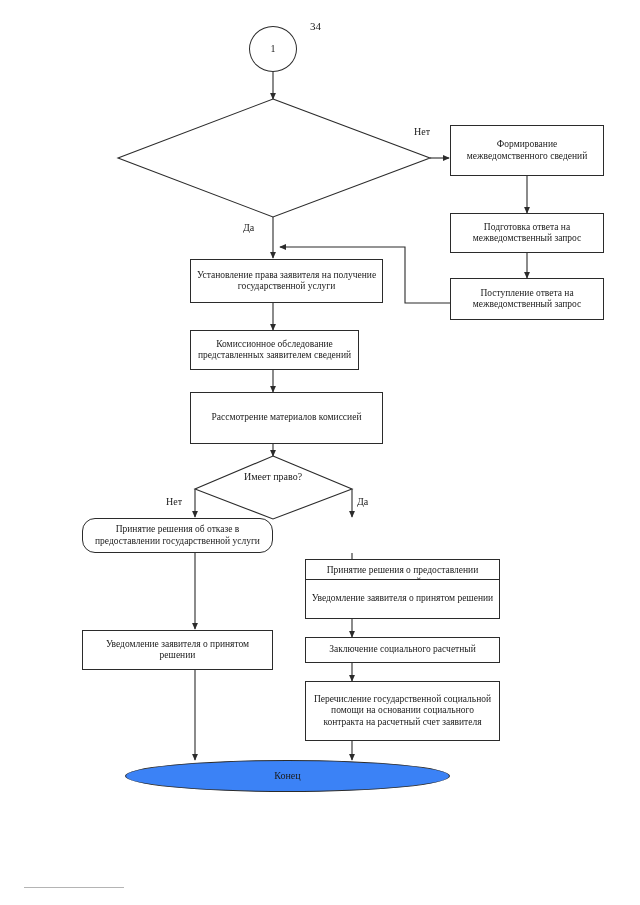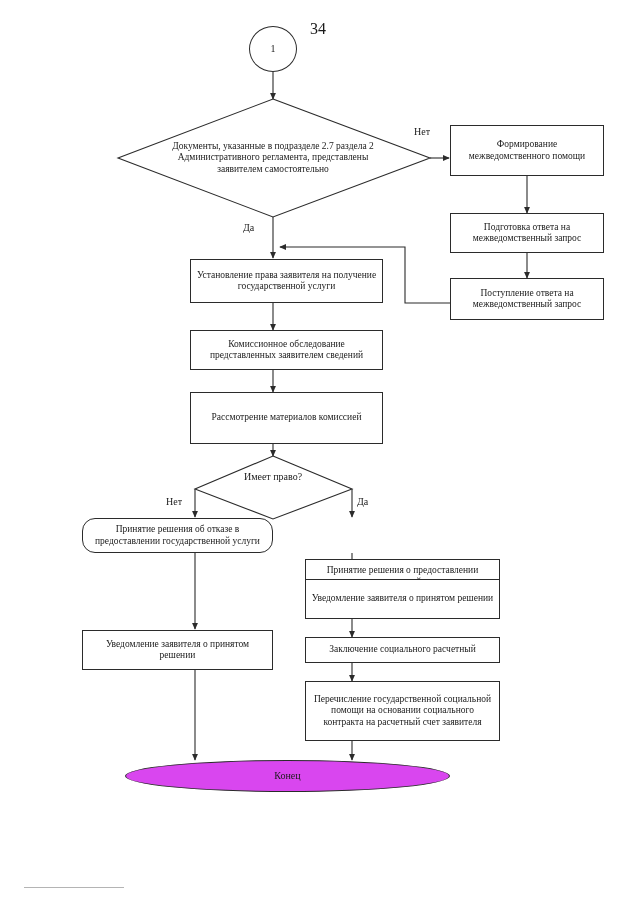--- a/index.html
+++ b/index.html
@@ -43,21 +43,21 @@
     padding: 2px 5px;
   }
   .connector-circle {
     border: 1px solid #2b2b2b;
     border-radius: 50%;
     background: #ffffff;
   }
   .terminator {
     border: 1px solid #2b2b2b;
     border-radius: 50% / 50%;
-    background: #d946ef;
+    background: #3b82f6;
     text-align: right;
   }
   .decision-wrap {
     position: absolute;
     display: flex;
     align-items: center;
     justify-content: center;
     text-align: center;
   }
   .decision-label {
@@ -75,21 +75,21 @@
     position: absolute;
     color: #1a1a1a;
   }
   .scan-line {
     position: absolute;
     background: #b4b4b4;
     height: 1px;
   }
   .fs10 { font-size: 9.5px; }
   .fs11 { font-size: 10px; }
-  .fs12 { font-size: 16px; }
+  .fs12 { font-size: 11px; }
 </style>
 </head>
 <body>
 
 <div id="page">
 
   <svg id="wires" viewBox="0 0 640 905" xmlns="http://www.w3.org/2000/svg">
     <defs>
       <marker id="arrow" markerWidth="8" markerHeight="8" refX="6.2" refY="3" orient="auto" markerUnits="userSpaceOnUse">
         <path d="M0,0 L7,3 L0,6 z" fill="#2b2b2b"></path>
@@ -129,44 +129,41 @@
 
     <polygon points="273,456 352,489 273,519 195,489" fill="#ffffff" stroke="#2b2b2b" stroke-width="1.1"></polygon>
   </svg>
 
   <div class="page-number fs12" style="left:310px; top:20px;">34</div>
 
   <div class="node connector-circle fs11" style="left:249px; top:26px; width:48px; height:46px;">
     <span>1</span>
   </div>
 
-  <div class="decision-wrap fs10" style="left:163px; top:118px; width:220px; height:80px;">
-    <span class="decision-label">Документы, указанные в подразделе 2.7 раздела 2 Административного регламента, представлены заявителем самостоятельно</span>
-  </div>
 
   <div class="edge-label fs11" style="left:414px; top:126px;">Нет</div>
   <div class="edge-label fs11" style="left:243px; top:222px;">Да</div>
 
   <div class="node process fs10" style="left:450px; top:125px; width:154px; height:51px;">
-    <span>Формирование межведомственного помощи</span>
+    <span>Формирование межведомственного сведений</span>
   </div>
 
   <div class="node process fs10" style="left:450px; top:213px; width:154px; height:40px;">
     <span>Подготовка ответа на межведомственный запрос</span>
   </div>
 
   <div class="node process fs10" style="left:190px; top:259px; width:193px; height:44px;">
     <span>Установление права заявителя на получение государственной услуги</span>
   </div>
 
   <div class="node process fs10" style="left:450px; top:278px; width:154px; height:42px;">
     <span>Поступление ответа на межведомственный запрос</span>
   </div>
 
-  <div class="node process fs10" style="left:190px; top:330px; width:193px; height:40px;">
+  <div class="node process fs10" style="left:190px; top:330px; width:169px; height:40px;">
     <span>Комиссионное обследование представленных заявителем сведений</span>
   </div>
 
   <div class="node process fs10" style="left:190px; top:392px; width:193px; height:52px;">
     <span>Рассмотрение материалов комиссией</span>
   </div>
 
   <div class="decision-wrap fs11" style="left:213px; top:466px; width:120px; height:22px;">
     <span class="decision-label">Имеет право?</span>
   </div>

